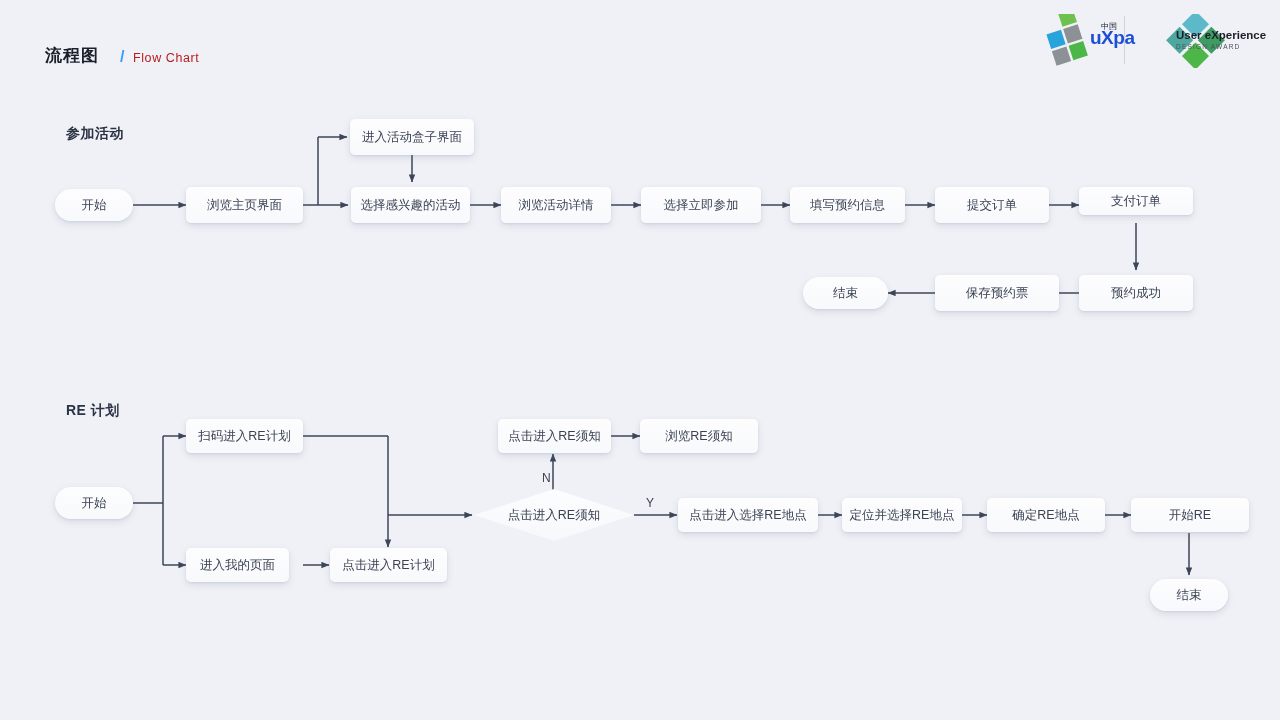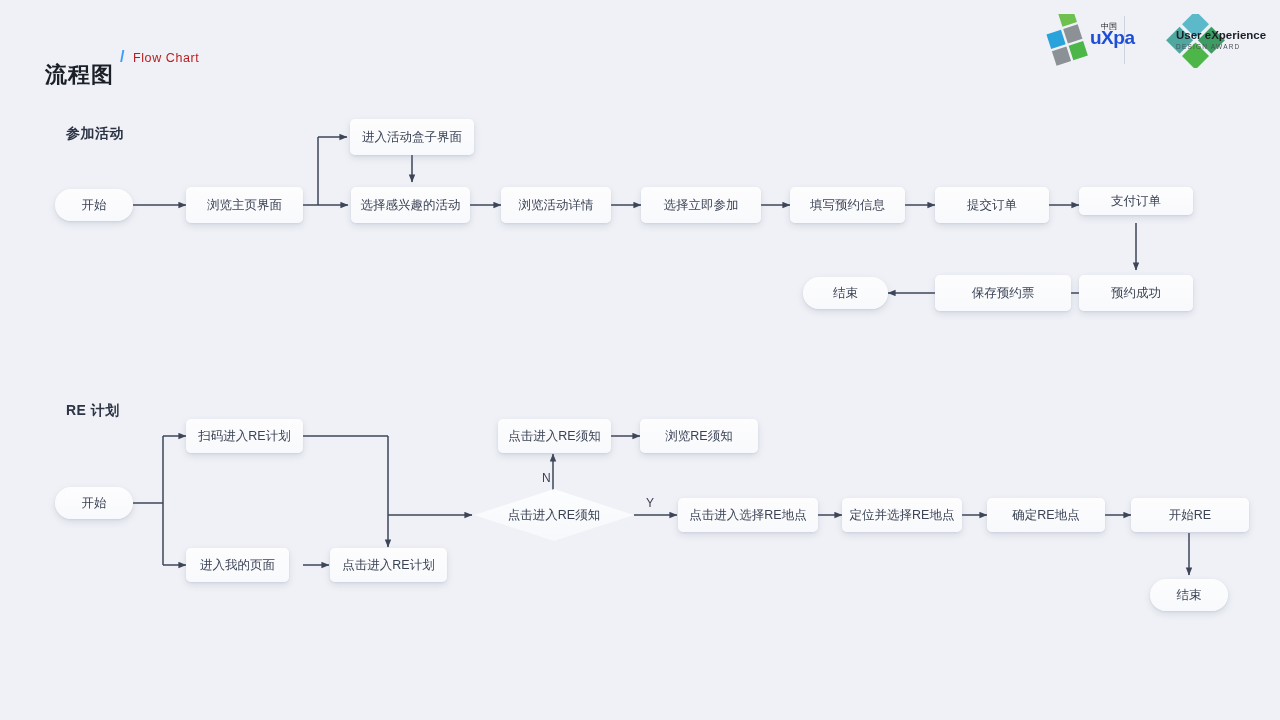--- a/index.html
+++ b/index.html
@@ -8,23 +8,22 @@
     background:#eff1f6;
     font-family:"Liberation Sans","DejaVu Sans",sans-serif;
     position:relative;
     color:#3b4252;
   }
   #canvas{position:absolute;inset:0;width:1280px;height:720px;}
 
   
   .hdr-title{
     position:absolute;left:45px;top:44px;
-    font-size:22px;font-weight:bold;color:#1b1f28;letter-spacing:1px;
+    font-size:17px;font-weight:bold;color:#1b1f28;letter-spacing:1px;
     white-space:nowrap;
-    margin-top:16px;
   }
   .hdr-slash{
     position:absolute;left:120px;top:48px;
     font-size:16px;font-weight:bold;color:#3b9dfb;
   }
   .hdr-en{
     position:absolute;left:133px;top:51px;
     font-size:12.5px;color:#b91c1c;letter-spacing:.6px;white-space:nowrap;
   }
 
@@ -203,21 +202,21 @@
 <div class="node rect" style="left:641px;top:187px;width:120px;height:36px;">选择立即参加</div>
 
 <div class="node rect" style="left:790px;top:187px;width:115px;height:36px;">填写预约信息</div>
 
 <div class="node rect" style="left:935px;top:187px;width:114px;height:36px;">提交订单</div>
 
 <div class="node rect" style="left:1079px;top:187px;width:114px;height:28px;">支付订单</div>
 
 <div class="node rect" style="left:1079px;top:275px;width:114px;height:36px;">预约成功</div>
 
-<div class="node rect" style="left:935px;top:275px;width:136px;height:36px;">保存预约票</div>
+<div class="node rect" style="left:935px;top:275px;width:124px;height:36px;">保存预约票</div>
 
 <div class="node pill" style="left:803px;top:277px;width:85px;height:32px;">结束</div>
 
 <div class="node pill" style="left:55px;top:487px;width:78px;height:32px;">开始</div>
 
 <div class="node rect" style="left:186px;top:419px;width:117px;height:34px;">扫码进入RE计划</div>
 
 <div class="node rect" style="left:186px;top:548px;width:103px;height:34px;">进入我的页面</div>
 
 <div class="node rect" style="left:330px;top:548px;width:117px;height:34px;">点击进入RE计划</div>

